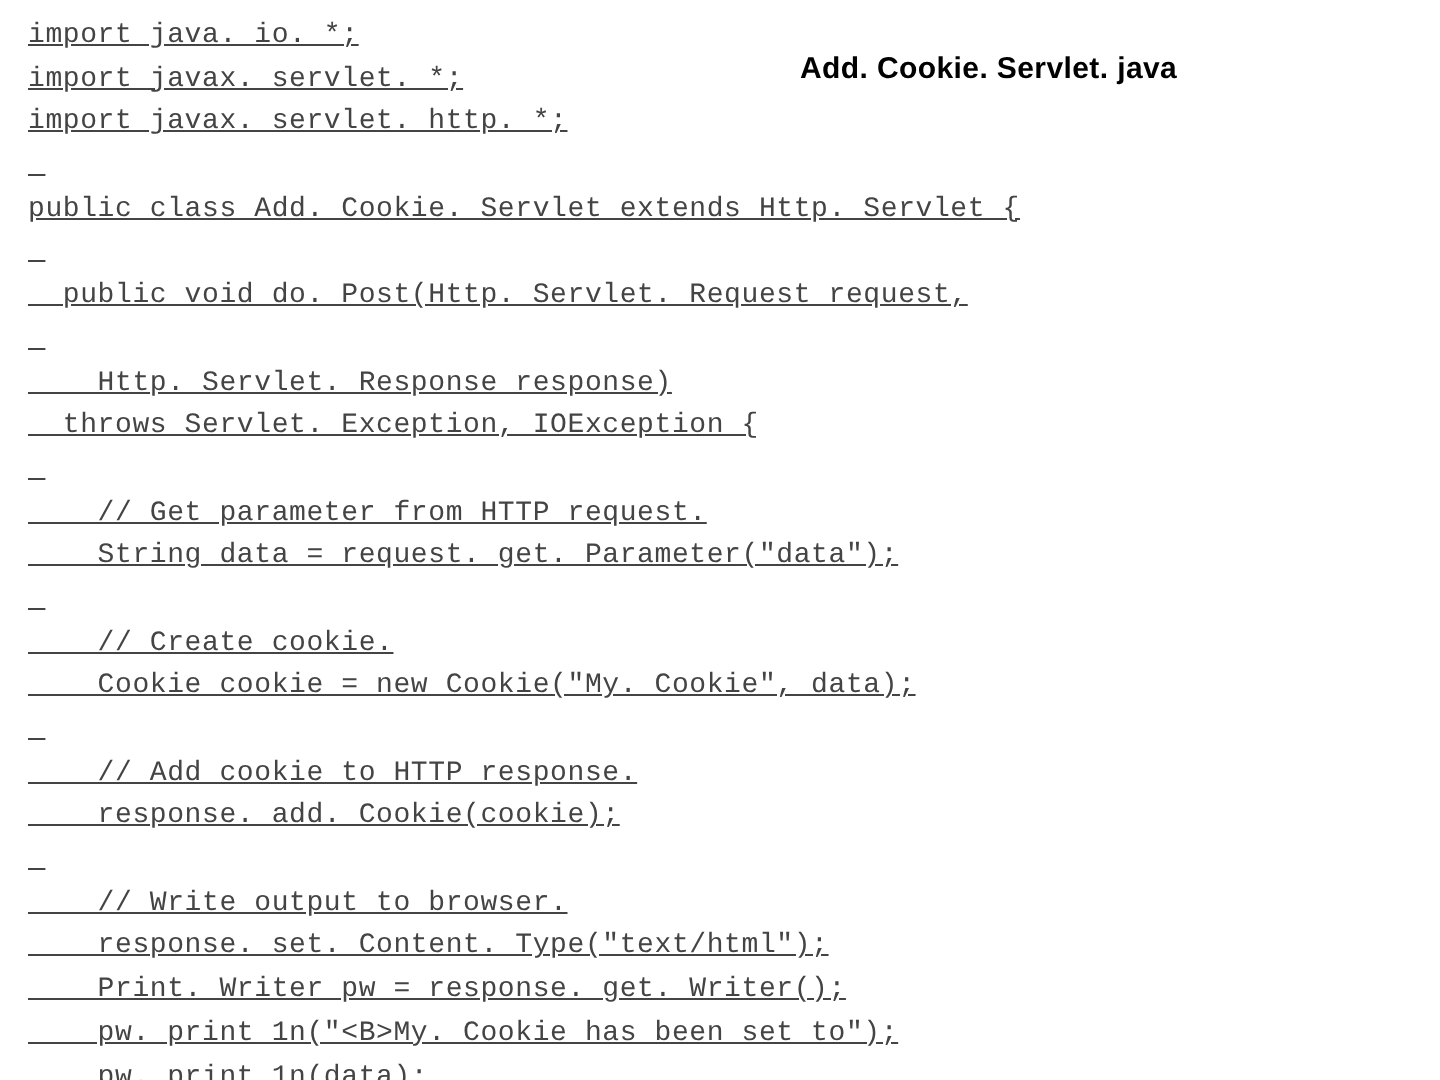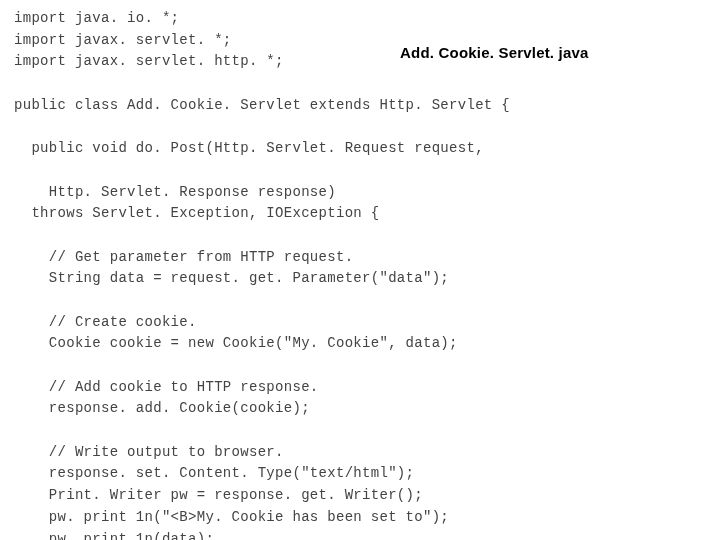--- a/index.html
+++ b/index.html
@@ -15,35 +15,35 @@
   }
   .page {
     position: relative;
     width: 720px;
     height: 540px;
     box-sizing: border-box;
     padding: 8px 8px 8px 14px;
   }
   .filename {
     position: absolute;
-    top: 44px;
+    top: 26px;
     left: 400px;
     font-family: Arial, Helvetica, sans-serif;
     font-weight: 700;
     font-size: 15px;
     color: #000000;
     letter-spacing: 0.2px;
   }
   .code {
     white-space: pre;
     line-height: 1.55;
     letter-spacing: 0.3px;
     color: #444444;
   }
-  .code .line { display: block; }
+  .code .line { display: block; text-decoration: underline; }
 </style>
 </head>
 <body>
 
 <div class="page">
 
   <div class="filename">Add. Cookie. Servlet. java</div>
 
   <div class="code" id="code-block"><span class="line">import java. io. *;</span><span class="line">import javax. servlet. *;</span><span class="line">import javax. servlet. http. *;</span><span class="line">&nbsp;</span><span class="line">public class Add. Cookie. Servlet extends Http. Servlet {</span><span class="line">&nbsp;</span><span class="line">  public void do. Post(Http. Servlet. Request request,</span><span class="line">&nbsp;</span><span class="line">    Http. Servlet. Response response)</span><span class="line">  throws Servlet. Exception, IOException {</span><span class="line">&nbsp;</span><span class="line">    // Get parameter from HTTP request.</span><span class="line">    String data = request. get. Parameter("data");</span><span class="line">&nbsp;</span><span class="line">    // Create cookie.</span><span class="line">    Cookie cookie = new Cookie("My. Cookie", data);</span><span class="line">&nbsp;</span><span class="line">    // Add cookie to HTTP response.</span><span class="line">    response. add. Cookie(cookie);</span><span class="line">&nbsp;</span><span class="line">    // Write output to browser.</span><span class="line">    response. set. Content. Type("text/html");</span><span class="line">    Print. Writer pw = response. get. Writer();</span><span class="line">    pw. print 1n("&lt;B&gt;My. Cookie has been set to");</span><span class="line">    pw. print 1n(data);</span></div>
 

